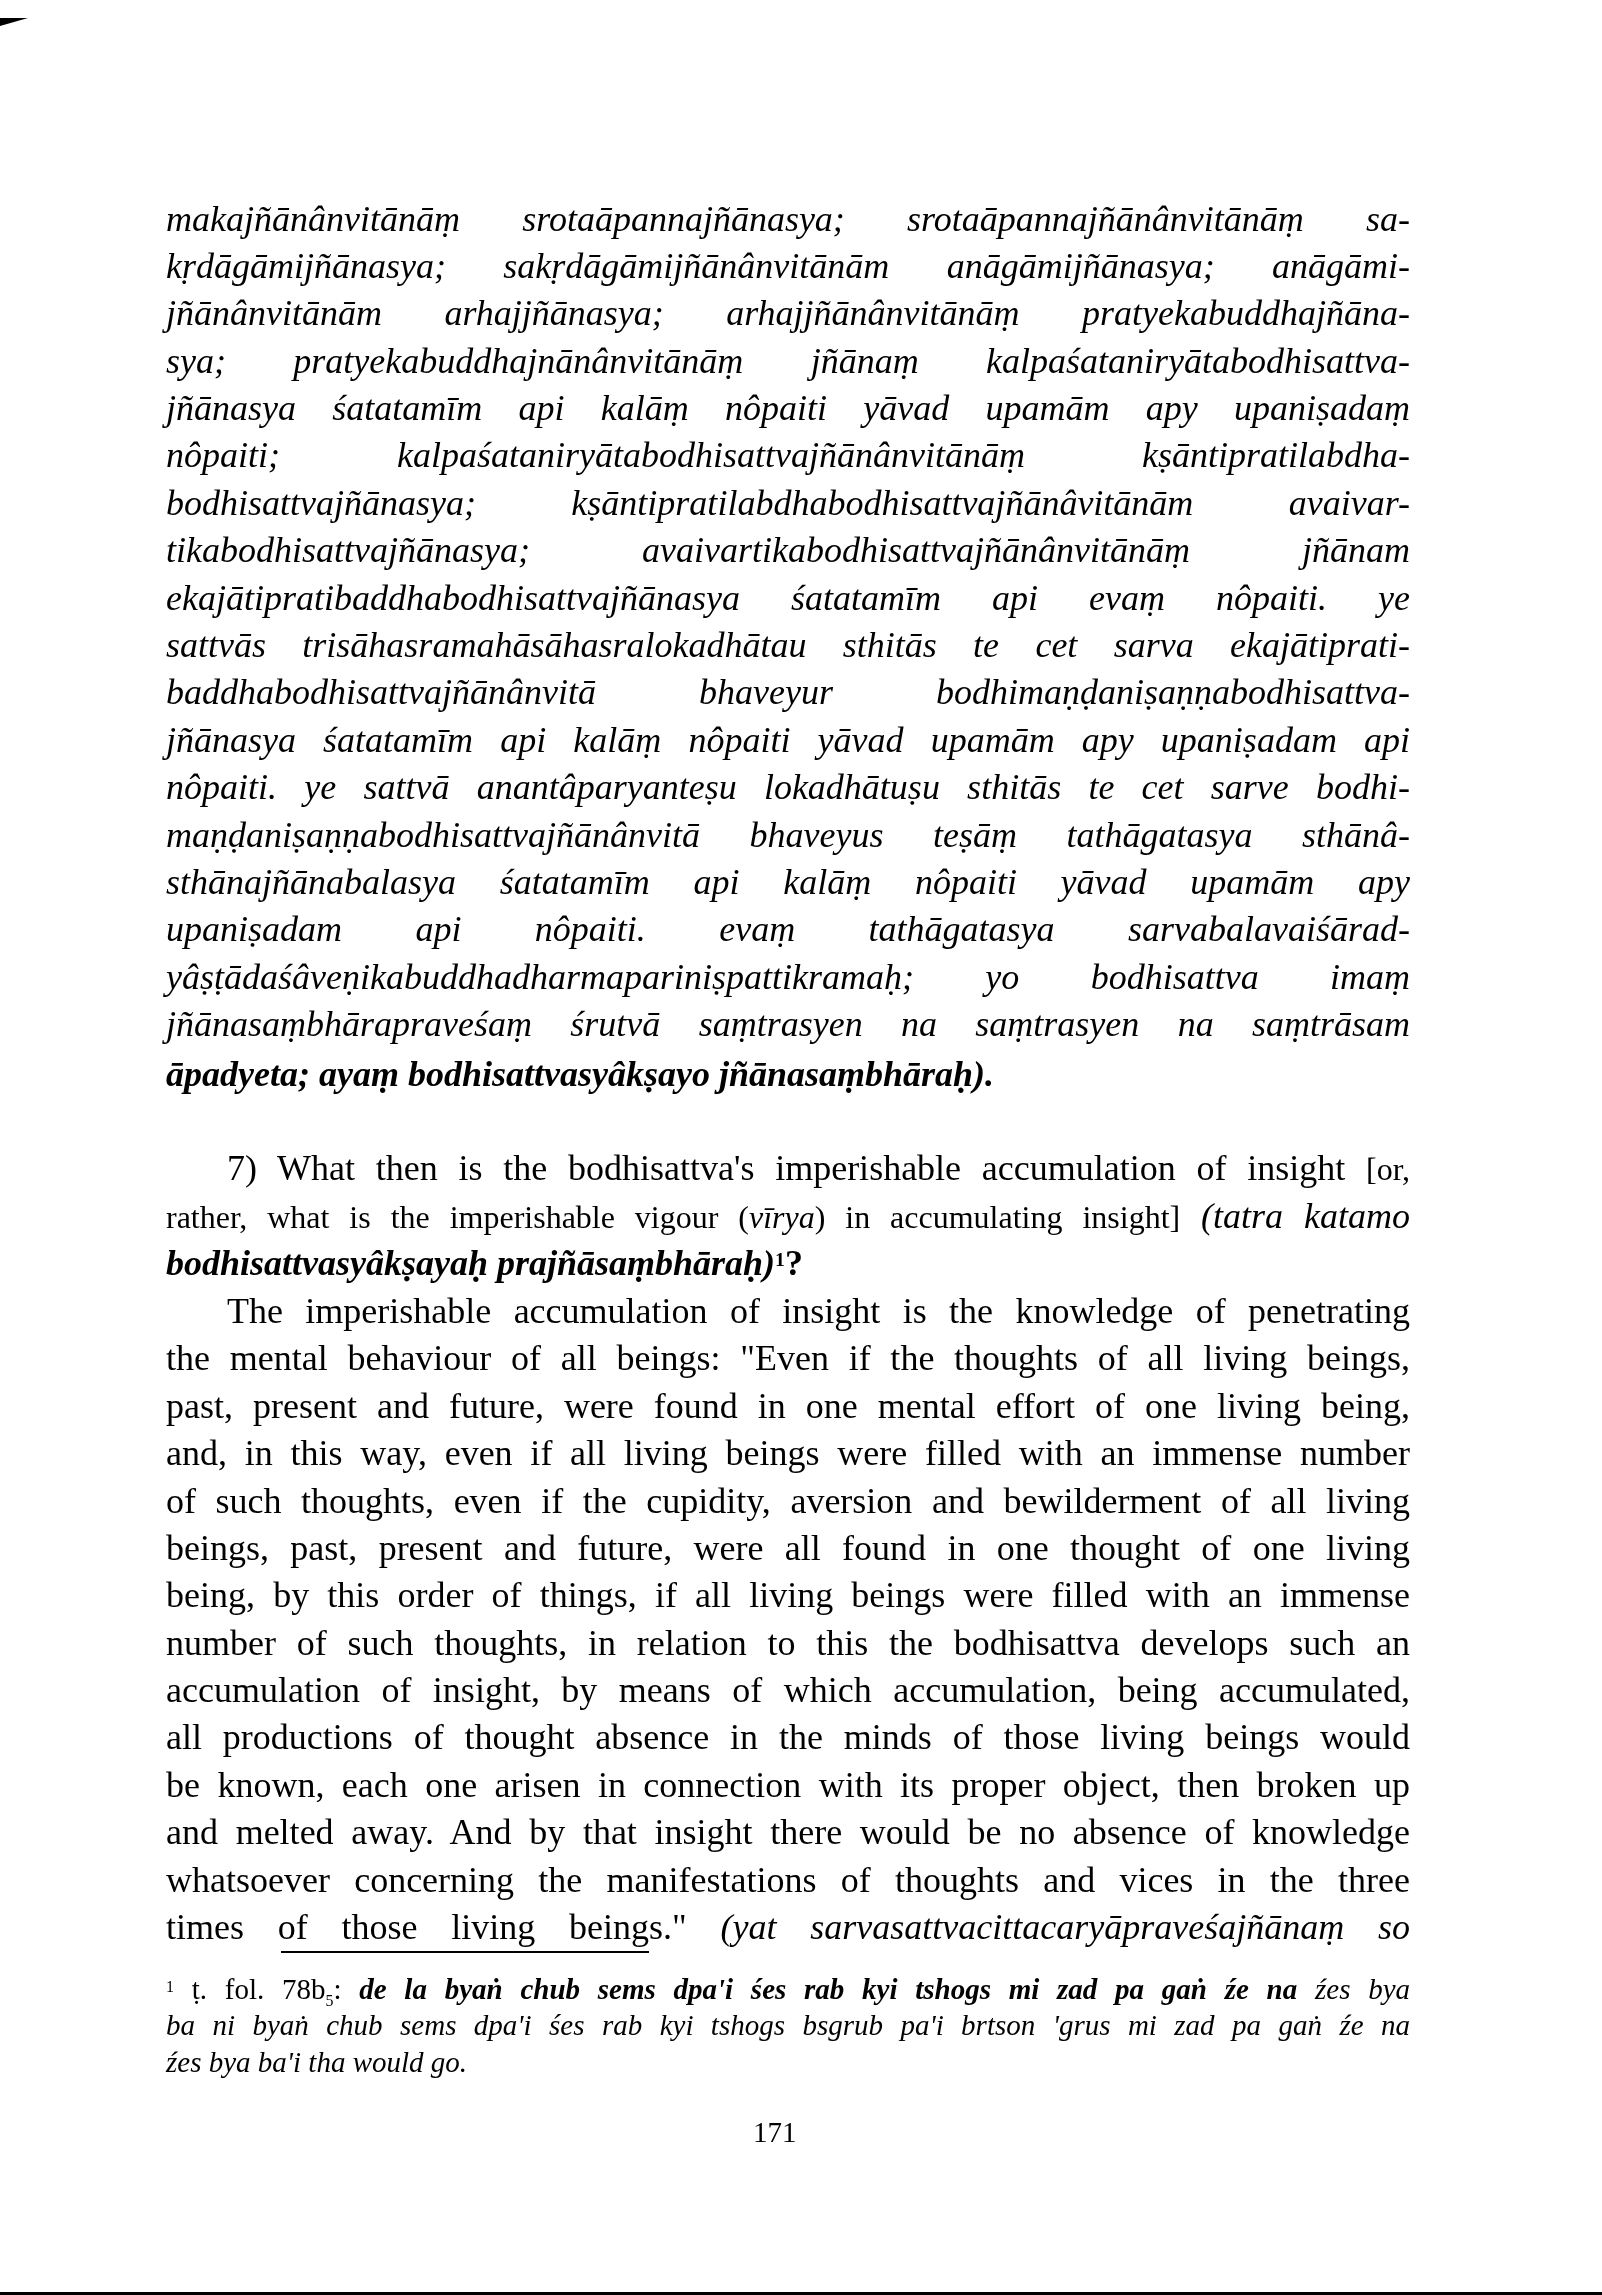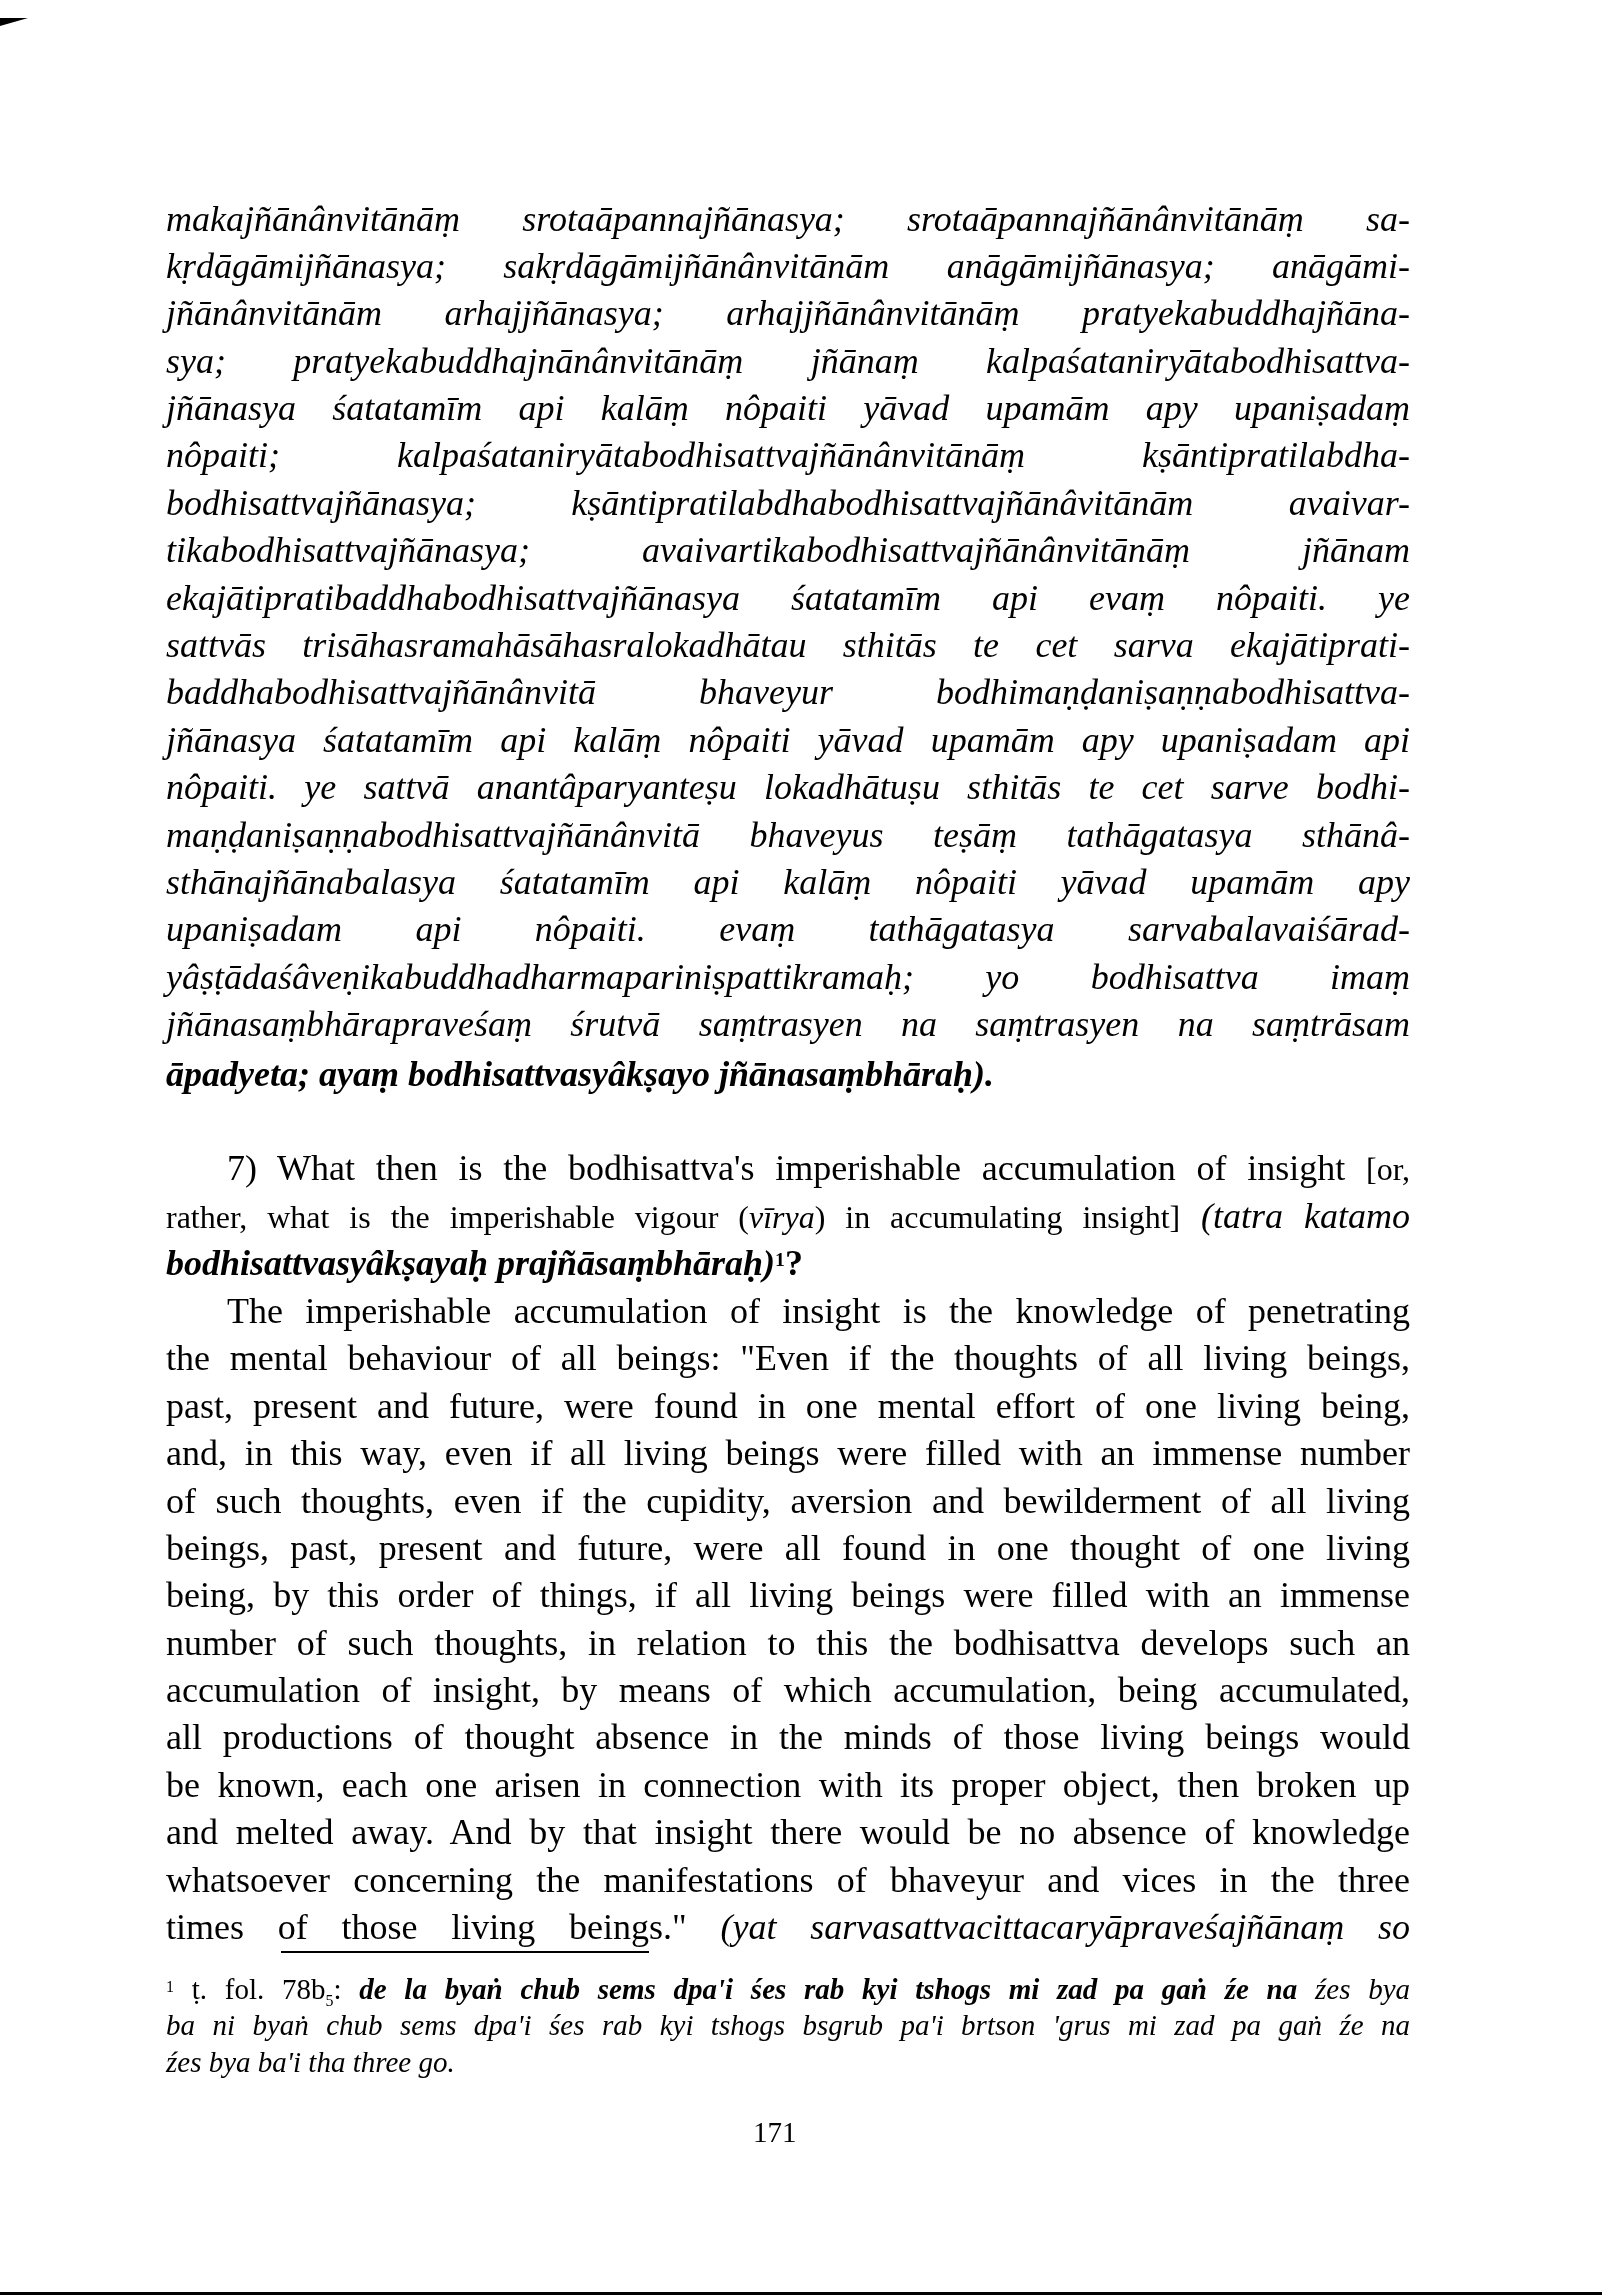--- a/index.html
+++ b/index.html
@@ -70,35 +70,35 @@
   <div class="line" style="top:1388px">past, present and future, were found in one mental effort of one living being,</div>
   <div class="line" style="top:1435px">and, in this way, even if all living beings were filled with an immense number</div>
   <div class="line" style="top:1483px">of such thoughts, even if the cupidity, aversion and bewilderment of all living</div>
   <div class="line" style="top:1530px">beings, past, present and future, were all found in one thought of one living</div>
   <div class="line" style="top:1577px">being, by this order of things, if all living beings were filled with an immense</div>
   <div class="line" style="top:1625px">number of such thoughts, in relation to this the bodhisattva develops such an</div>
   <div class="line" style="top:1672px">accumulation of insight, by means of which accumulation, being accumulated,</div>
   <div class="line" style="top:1719px">all productions of thought absence in the minds of those living beings would</div>
   <div class="line" style="top:1767px">be known, each one arisen in connection with its proper object, then broken up</div>
   <div class="line" style="top:1814px">and melted away. And by that insight there would be no absence of knowledge</div>
-  <div class="line" style="top:1862px">whatsoever concerning the manifestations of bhaveyur and vices in the three</div>
+  <div class="line" style="top:1862px">whatsoever concerning the manifestations of thoughts and vices in the three</div>
   <div class="line" style="top:1909px">
     <span>times of those living beings."</span>
     <span class="it">(yat sarvasattvacittacaryāpraveśajñānaṃ so</span>
   </div>
 
   <div class="fn-sep"></div>
 
   <div class="fn-line" style="top:1975px">
     <sup class="up">1</sup>
     <span class="up">ṭ. fol. 78b</span><sub class="up">5</sub><span class="up">:</span>
     <span class="b">de la byaṅ chub sems dpa'i śes rab kyi tshogs mi zad pa gaṅ źe na</span>
     <span>źes bya</span>
   </div>
   <div class="fn-line" style="top:2011px">ba ni byaṅ chub sems dpa'i śes rab kyi tshogs bsgrub pa'i brtson 'grus mi zad pa gaṅ źe na</div>
-  <div class="fn-line last" style="top:2048px">źes bya ba'i tha three go.</div>
+  <div class="fn-line last" style="top:2048px">źes bya ba'i tha would go.</div>
 
 </div>
 
 <div class="page-number">171</div>
 
 <div class="bottom-bar"></div>
 
 
 </body></html>

